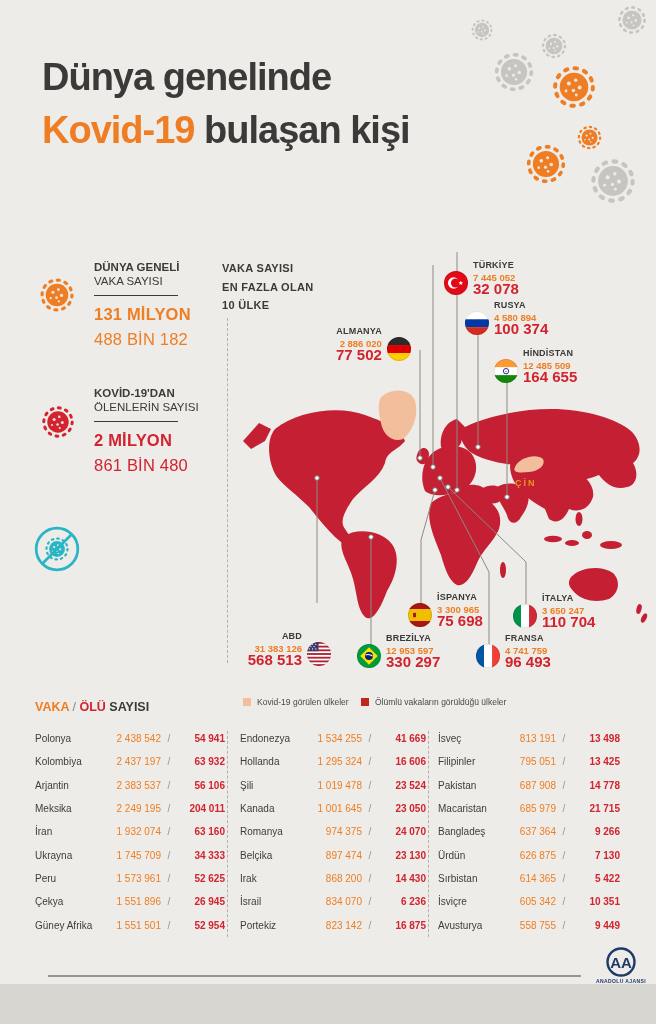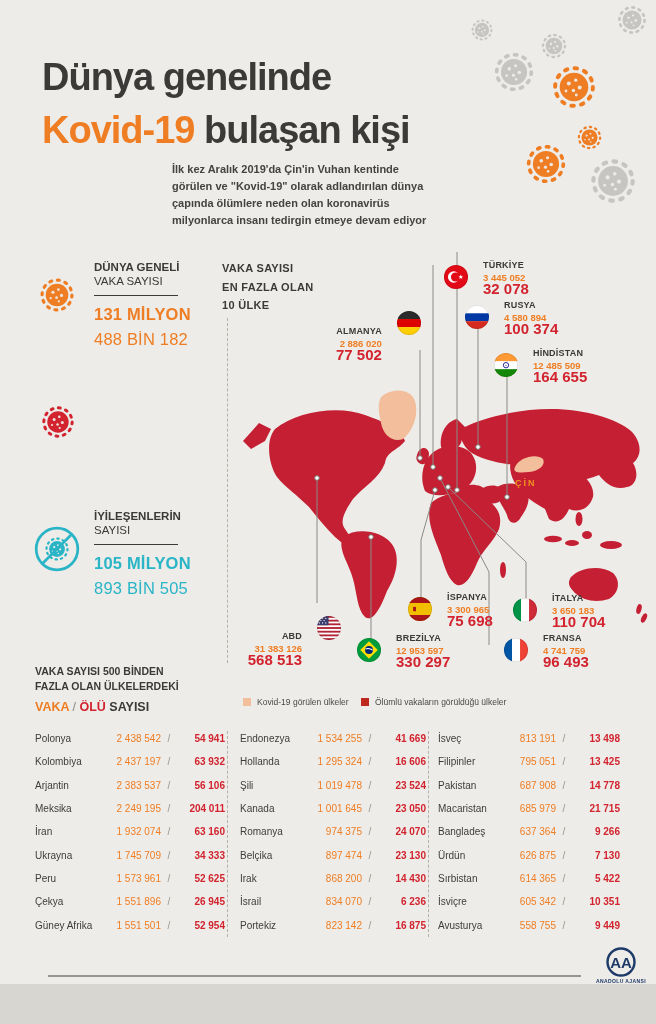--- a/index.html
+++ b/index.html
@@ -25,21 +25,21 @@
   .staticon{position:absolute;}
   
   .vdash{position:absolute;width:0;border-left:1px dashed #B3B1AA;}
   
   .map-heading{position:absolute;left:222px;top:259px;font-size:11px;font-weight:bold;
                line-height:18.5px;letter-spacing:.3px;}
   #map-svg{position:absolute;left:235px;top:385px;}
   #stems-svg{position:absolute;left:0;top:0;pointer-events:none;}
   .land{fill:#C41F33;} .peach{fill:#F2BE9B;}
   .cin{font:bold 9px "Liberation Sans",sans-serif;fill:#F0931F;letter-spacing:2px;}
-  .co{position:absolute;display:flex;align-items:center;gap:15px;}
+  .co{position:absolute;display:flex;align-items:flex-end;gap:5px;}
   .co .txt{line-height:11.5px;}
   .co .txt.r{text-align:right;margin-top:40px;}
   .co .nm{font-size:9px;font-weight:bold;color:#3B3A38;letter-spacing:.2px;}
   .co .cs{font-size:9.5px;font-weight:bold;color:#EF7D23;}
   .co .dt{font-size:15px;font-weight:bold;color:#D2232E;}
   .flag{flex:0 0 auto;}
   
   .legend-item{position:absolute;display:flex;align-items:center;gap:6px;font-size:8.5px;color:#4A4846;}
   .sw{width:8px;height:8px;}
   .sw-peach{background:#F2BE9B;} .sw-dred{background:#C0271E;}
@@ -104,47 +104,46 @@
   <svg class="vdec" style="left:524px;top:142px;color:#EF7D23" width="44" height="44">
       <use href="#virus-shape" width="44" height="44"></use>
     </svg>
   <svg class="vdec" style="left:588px;top:156px;color:#C6C5C2" width="50" height="50">
       <use href="#virus-shape" width="50" height="50"></use>
     </svg>
 
   <h1 class="title"><span>Dünya genelinde</span><br>
     <span class="hl">Kovid-19</span><span> bulaşan kişi</span><br>
     </h1>
-  <p class="intro">İlk kez Aralık 2019'da Çin'in Vuhan kentinde görülen ve "Kovid-19" olarak adlandırılan dünya çapında ölümlere neden olan koronavirüs milyonlarca insanı tedirgin etmeye devam ediyor</p>
 
   <svg class="staticon" style="left:38px;top:276px;color:#EF7D23" width="38" height="38">
       <use href="#virus-shape" width="38" height="38"></use>
     </svg>
   <div class="stat" style="top:260px">
     <div class="l1">DÜNYA GENELİ</div>
     <div class="l2">VAKA SAYISI</div>
     <div class="rule"></div>
     <div class="v1 c-orange">131 MİLYON</div>
     <div class="v2 c-orange">488 BİN 182</div>
   </div>
 
   <svg class="staticon" style="left:40px;top:404px;color:#D2232E" width="36" height="36">
       <use href="#virus-shape" width="36" height="36"></use>
     </svg>
+  <div class="stat" style="top:386px">
+    <div class="l2" style="font-weight:bold">KOVİD-19'DAN</div>
+    <div class="l2">ÖLENLERİN SAYISI</div>
+    <div class="rule"></div>
+    <div class="v1 c-red">2 MİLYON</div>
+    <div class="v2 c-red">861 BİN 480</div>
+  </div>
 
   <svg class="staticon" style="left:34px;top:526px;color:#2AB5C7" width="46" height="46">
       <use href="#virus-no" width="46" height="46"></use>
     </svg>
-  <div class="stat" style="top:509px">
-    <div class="l2" style="font-weight:bold">İYİLEŞENLERİN</div>
-    <div class="l2">SAYISI</div>
-    <div class="rule"></div>
-    <div class="v1 c-teal">105 MİLYON</div>
-    <div class="v2 c-teal">893 BİN 505</div>
-  </div>
 
   <div class="vdash" style="left:227px;top:318px;height:345px"></div>
   <div class="vdash" style="left:227px;top:731px;height:206px"></div>
   <div class="vdash" style="left:428px;top:731px;height:206px"></div>
 
   <div class="map-heading">
     <div>VAKA SAYISI</div>
     <div>EN FAZLA OLAN</div>
     <div>10 ÜLKE</div>
   </div>
@@ -236,21 +235,21 @@
       <g clip-path="url(#cpTR)">
           <rect width="26" height="26" fill="#E30A17"></rect>
         <circle cx="10.5" cy="13" r="6.2" fill="#fff"></circle>
           <circle cx="12.5" cy="13" r="5" fill="#E30A17"></circle>
         <polygon points="18.2,10.2 18.88,12.07 20.86,12.13 19.29,13.36 19.85,15.27 18.2,14.15 16.55,15.27 17.11,13.36 15.54,12.13 17.52,12.07" fill="#fff"></polygon>
         </g>
       <circle cx="13" cy="13" r="12.6" fill="none" stroke="rgba(0,0,0,.12)"></circle>
     </svg>
     <div class="txt">
       <div class="nm">TÜRKİYE</div>
-      <div class="cs">3 445 052</div>
+      <div class="cs">7 445 052</div>
       <div class="dt">32 078</div>
     </div>
   </div>
 
   <div class="co" style="left:465px;top:300px">
     <svg class="flag" width="24" height="24" viewBox="0 0 26 26">
       <defs>
           <clipPath id="cpRU">
             <circle cx="13" cy="13" r="13"></circle>
           </clipPath>
@@ -363,21 +362,21 @@
         </defs>
       <g clip-path="url(#cpIT)">
           <rect width="8.7" height="26" fill="#009246"></rect>
           <rect x="8.7" width="8.7" height="26" fill="#fff"></rect>
           <rect x="17.4" width="8.6" height="26" fill="#CE2B37"></rect>
         </g>
       <circle cx="13" cy="13" r="12.6" fill="none" stroke="rgba(0,0,0,.12)"></circle>
     </svg>
     <div class="txt">
       <div class="nm">İTALYA</div>
-      <div class="cs">3 650 183</div>
+      <div class="cs">3 650 247</div>
       <div class="dt">110 704</div>
     </div>
   </div>
 
   <div class="co" style="left:357px;top:633px">
     <svg class="flag" width="24" height="24" viewBox="0 0 26 26">
       <defs>
           <clipPath id="cpBR">
             <circle cx="13" cy="13" r="13"></circle>
           </clipPath>
@@ -390,21 +389,21 @@
         </g>
       <circle cx="13" cy="13" r="12.6" fill="none" stroke="rgba(0,0,0,.12)"></circle>
     </svg>
     <div class="txt">
       <div class="nm">BREZİLYA</div>
       <div class="cs">12 953 597</div>
       <div class="dt">330 297</div>
     </div>
   </div>
 
-  <div class="co" style="left:504px;top:633px">
+  <div class="co" style="left:476px;top:633px">
     <svg class="flag" width="24" height="24" viewBox="0 0 26 26">
       <defs>
           <clipPath id="cpFR">
             <circle cx="13" cy="13" r="13"></circle>
           </clipPath>
         </defs>
       <g clip-path="url(#cpFR)">
           <rect width="8.7" height="26" fill="#0055A4"></rect>
           <rect x="8.7" width="8.7" height="26" fill="#fff"></rect>
           <rect x="17.4" width="8.6" height="26" fill="#EF4135"></rect>
@@ -420,24 +419,20 @@
 
   <div class="legend-item" style="left:243px;top:697px">
     <span class="sw sw-peach"></span>
     <span>Kovid-19 görülen ülkeler</span>
   </div>
   <div class="legend-item" style="left:361px;top:697px">
     <span class="sw sw-dred"></span>
     <span>Ölümlü vakaların görüldüğü ülkeler</span>
   </div>
 
-  <div class="tbl-head">
-    <div>VAKA SAYISI 500 BİNDEN</div>
-    <div>FAZLA OLAN ÜLKELERDEKİ</div>
-  </div>
   <div class="tbl-sub">
     <span class="c-orange">VAKA</span>
     <span style="color:#8A8880;font-weight:normal"> / </span>
     <span class="c-red">ÖLÜ</span>
     <span> SAYISI</span>
   </div>
 
   <div class="tcol" style="left:35px;width:190px">
 
       <div class="trow">

